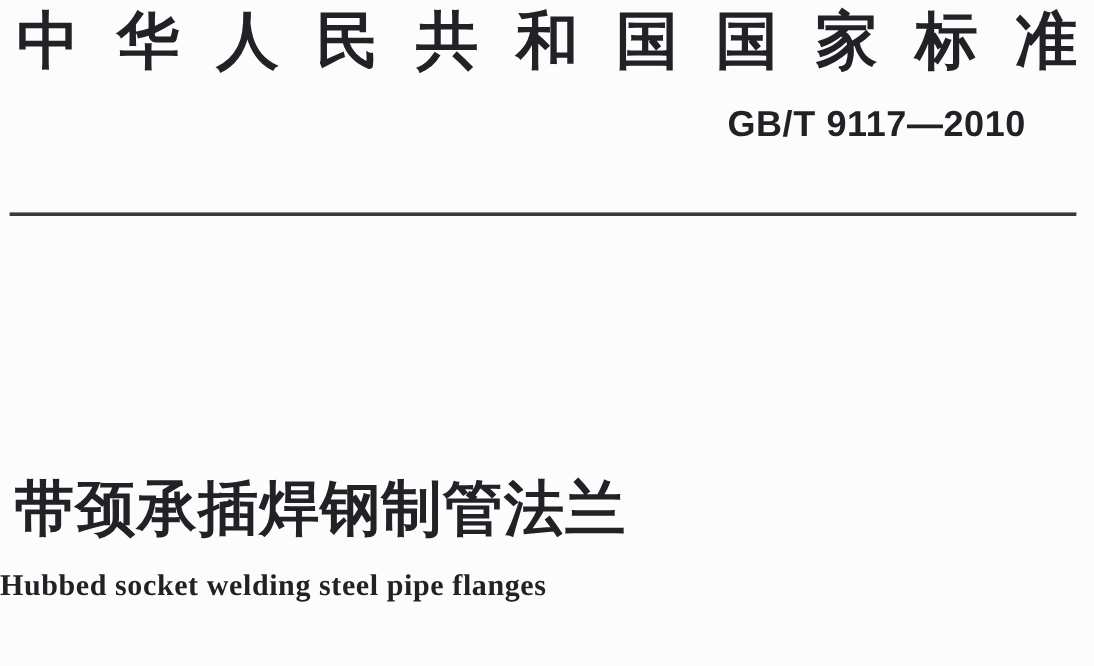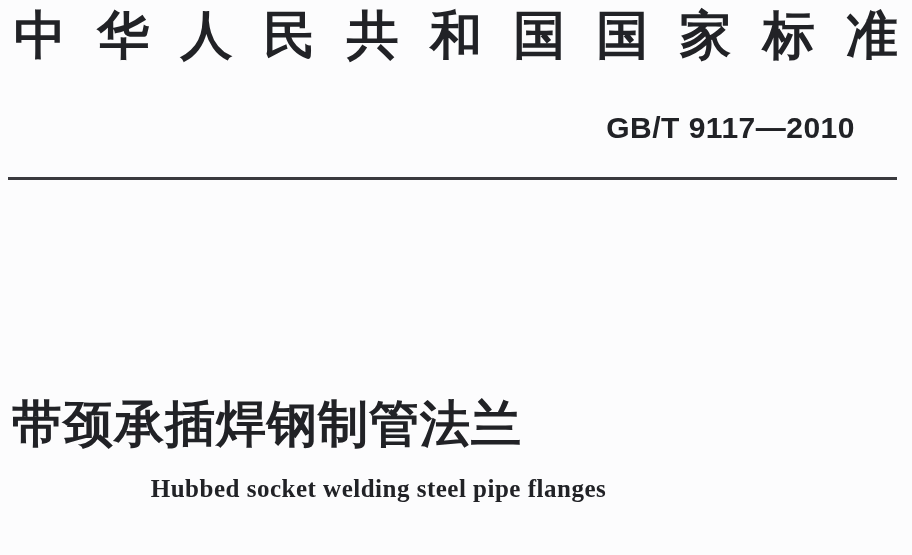--- a/index.html
+++ b/index.html
@@ -46,21 +46,20 @@
     text-align: right;
   }
   .code {
     font-family: "Liberation Sans", "DejaVu Sans", sans-serif;
     font-weight: 700;
     font-size: 30px;
     line-height: 32px;
     letter-spacing: 0.5px;
     color: var(--ink, #212226);
     white-space: nowrap;
-    margin-top: 24px;
   }
   .replaces {
     margin-top: 2px;
     font-family: "Liberation Serif", "DejaVu Serif", serif;
     font-size: 19px;
     line-height: 22px;
     letter-spacing: 0.5px;
     color: var(--ink, #212226);
     white-space: nowrap;
   }
@@ -92,21 +91,21 @@
     white-space: nowrap;
   }
 
   
   .title-en {
     position: absolute;
     top: 474px;
     left: 0;
     width: 757px;
     margin: 0;
-    text-align: center;
+    text-align: left;
     font-family: "Liberation Serif", "DejaVu Serif", serif;
     font-weight: bold;
     font-size: 25px;
     line-height: 30px;
     letter-spacing: 0.5px;
     color: var(--ink, #212226);
     white-space: nowrap;
   }
 </style>
 </head>

